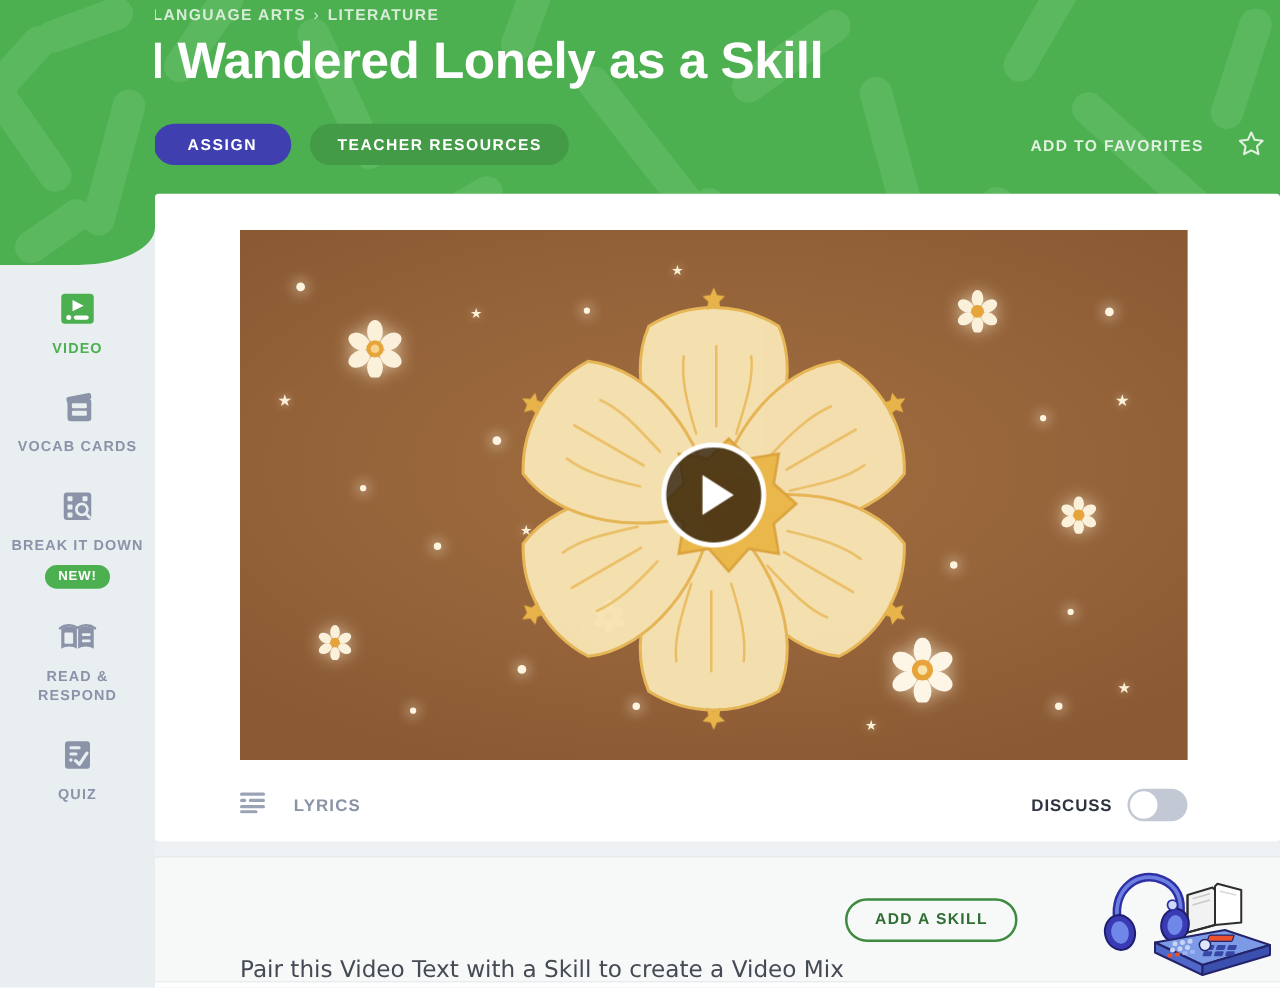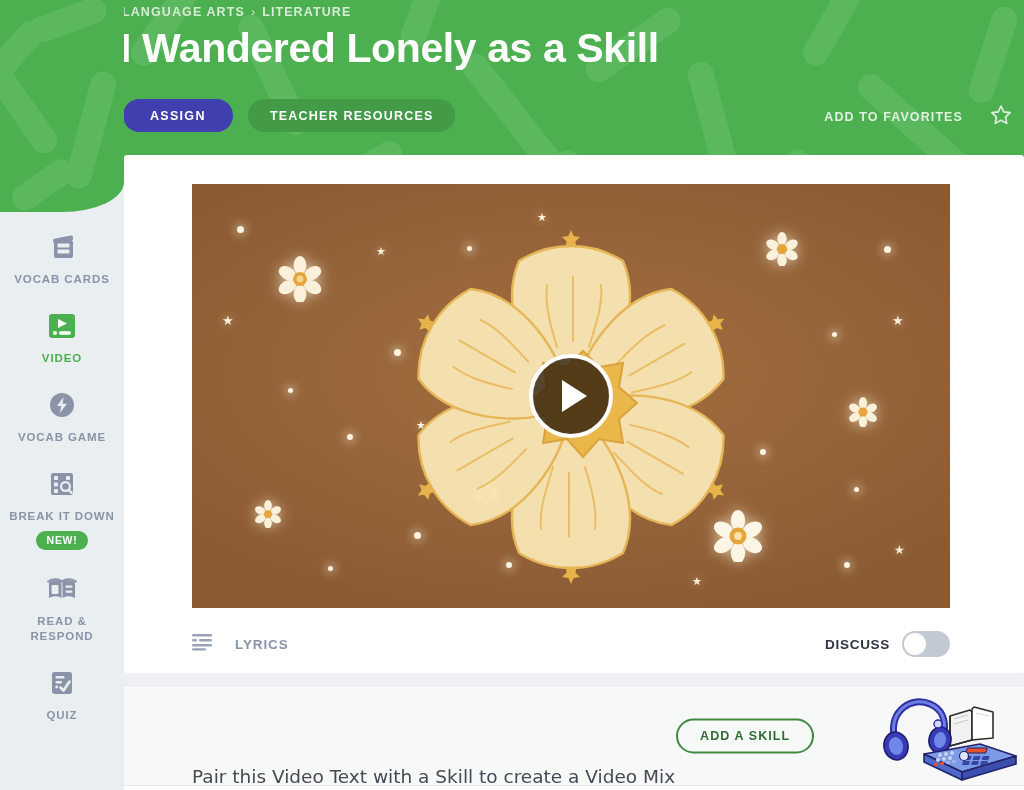--- a/index.html
+++ b/index.html
@@ -377,53 +377,44 @@
   <div class="sidebar-curve">
     <div class="pat" style="left:-10px;top:10px;width:26px;height:110px;transform:rotate(42deg);"></div>
     <div class="pat" style="left:55px;top:-20px;width:26px;height:80px;transform:rotate(70deg);"></div>
     <div class="pat" style="left:10px;top:60px;width:26px;height:100px;transform:rotate(-35deg);"></div>
     <div class="pat" style="left:78px;top:70px;width:26px;height:120px;transform:rotate(15deg);"></div>
     <div class="pat" style="left:30px;top:150px;width:26px;height:70px;transform:rotate(55deg);"></div>
   </div>
 
   <nav class="sidebar-nav">
 
+    <div class="nav-item active">
+      <span class="nav-icon">
+        <svg width="32" height="32" viewBox="0 0 32 32">
+          <rect x="3" y="4" width="26" height="24" rx="3" fill="#4caf50"></rect>
+          <path d="M12 9 L21 13.5 L12 18 Z" fill="#fff"></path>
+          <circle cx="9" cy="23" r="2" fill="#fff"></circle>
+          <rect x="13" y="21.3" width="12" height="3.4" rx="1.7" fill="#fff"></rect>
+        </svg>
+      </span>
+      <span class="nav-label">VIDEO</span>
+    </div>
+
     <div class="nav-item">
       <span class="nav-icon">
         <svg width="32" height="32" viewBox="0 0 32 32">
           <rect x="7" y="6" width="20" height="5" rx="1.6" fill="#8b93a9" transform="rotate(-11 17 8)"></rect>
           <rect x="8" y="9" width="19" height="18" rx="2.6" fill="#8b93a9"></rect>
           <rect x="11.5" y="12.5" width="12" height="4" rx="1" fill="#e9eef1"></rect>
           <rect x="11.5" y="18.5" width="12" height="4" rx="1" fill="#e9eef1"></rect>
         </svg>
       </span>
       <span class="nav-label">VOCAB CARDS</span>
     </div>
 
-    <div class="nav-item active">
-      <span class="nav-icon">
-        <svg width="32" height="32" viewBox="0 0 32 32">
-          <rect x="3" y="4" width="26" height="24" rx="3" fill="#4caf50"></rect>
-          <path d="M12 9 L21 13.5 L12 18 Z" fill="#fff"></path>
-          <circle cx="9" cy="23" r="2" fill="#fff"></circle>
-          <rect x="13" y="21.3" width="12" height="3.4" rx="1.7" fill="#fff"></rect>
-        </svg>
-      </span>
-      <span class="nav-label">VIDEO</span>
-    </div>
-
-    <div class="nav-item">
-      <span class="nav-icon">
-        <svg width="32" height="32" viewBox="0 0 32 32">
-          <circle cx="16" cy="16" r="12" fill="#8b93a9"></circle>
-          <path d="M17.5 8 L11 17 L15.2 17 L13.8 24 L21 14.8 L16.6 14.8 Z" fill="#e9eef1"></path>
-        </svg>
-      </span>
-      <span class="nav-label">VOCAB GAME</span>
-    </div>
 
     <div class="nav-item">
       <span class="nav-icon">
         <svg width="32" height="32" viewBox="0 0 32 32">
           <rect x="5" y="5" width="22" height="22" rx="2.6" fill="#8b93a9"></rect>
           <rect x="8" y="8" width="4" height="4" rx="0.8" fill="#e9eef1"></rect>
           <rect x="20" y="8" width="4" height="4" rx="0.8" fill="#e9eef1"></rect>
           <rect x="8" y="14.5" width="4" height="4" rx="0.8" fill="#e9eef1"></rect>
           <rect x="8" y="21" width="4" height="4" rx="0.8" fill="#e9eef1"></rect>
           <circle cx="19.5" cy="18.5" r="4.4" fill="none" stroke="#e9eef1" stroke-width="2.2"></circle>

